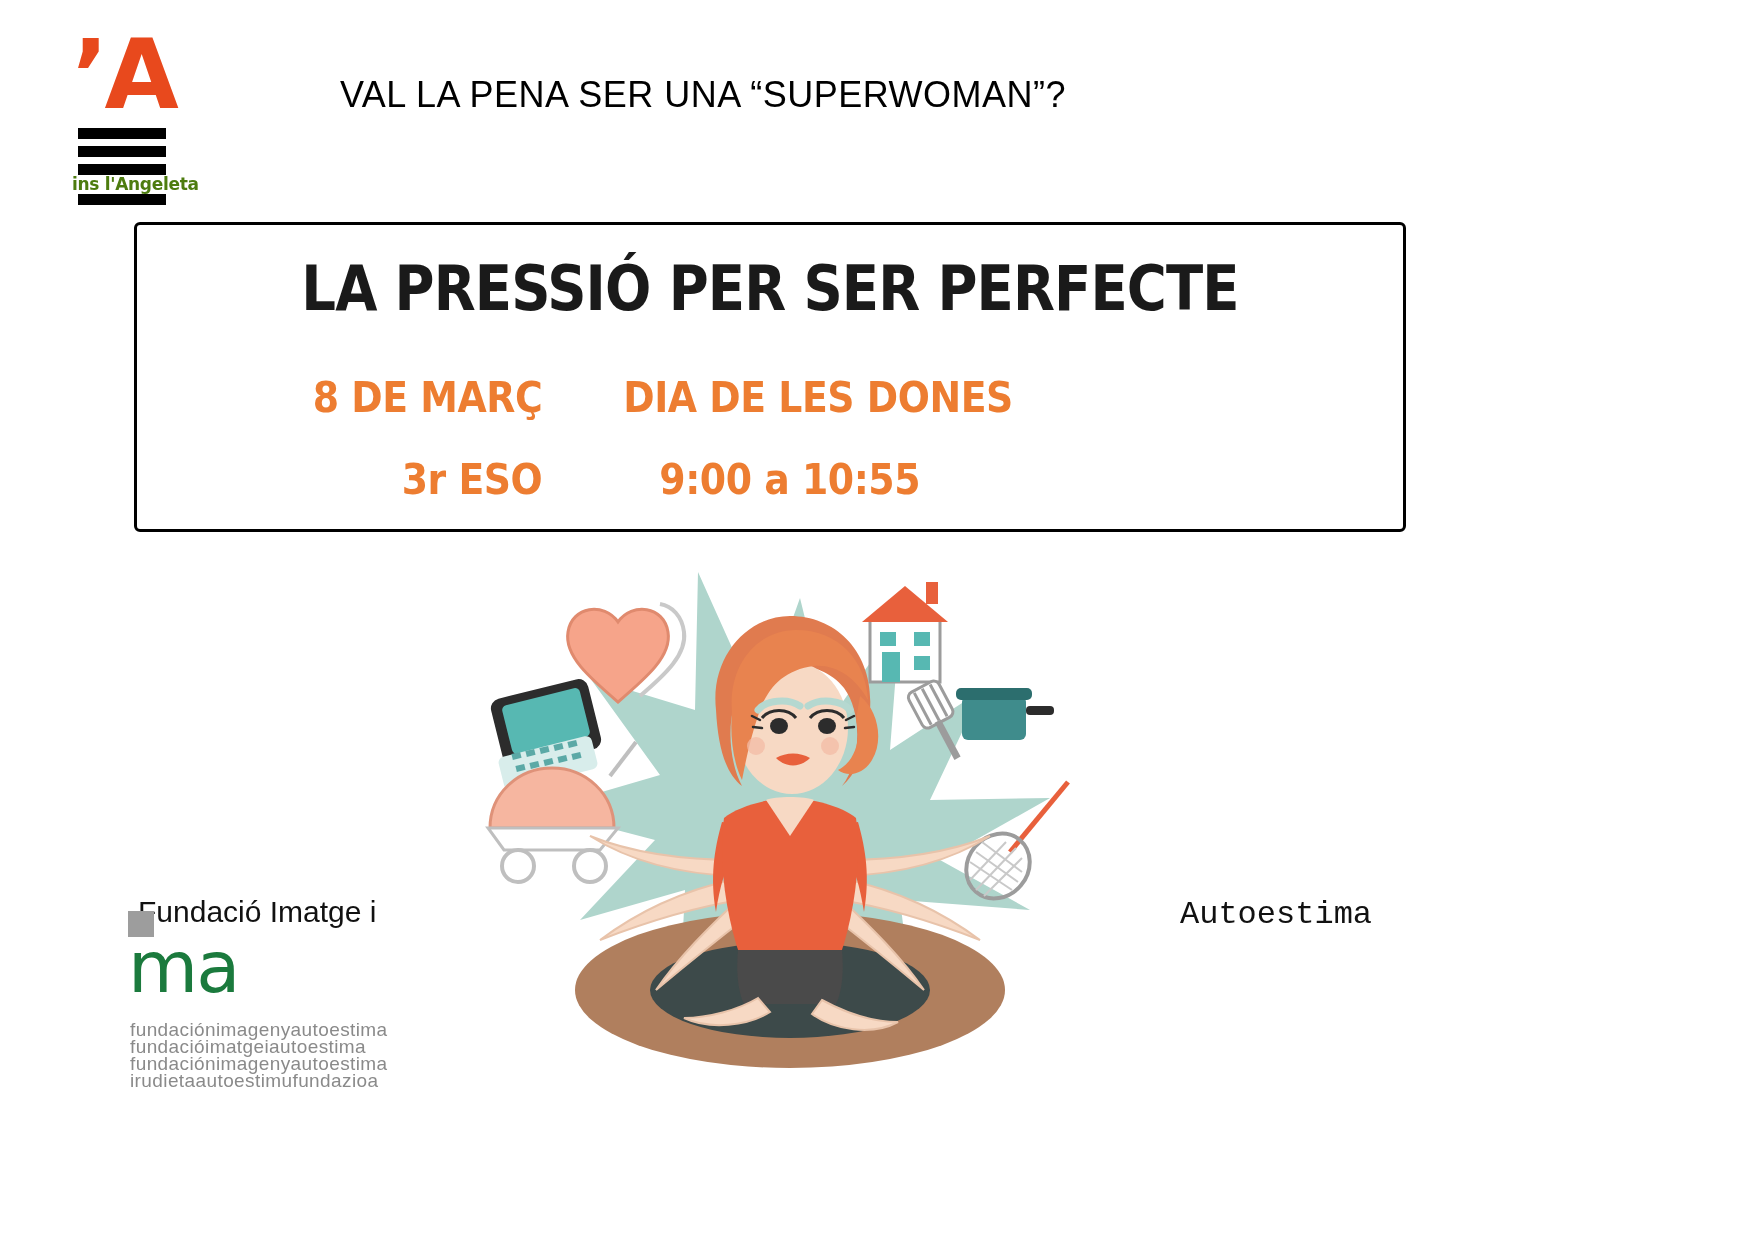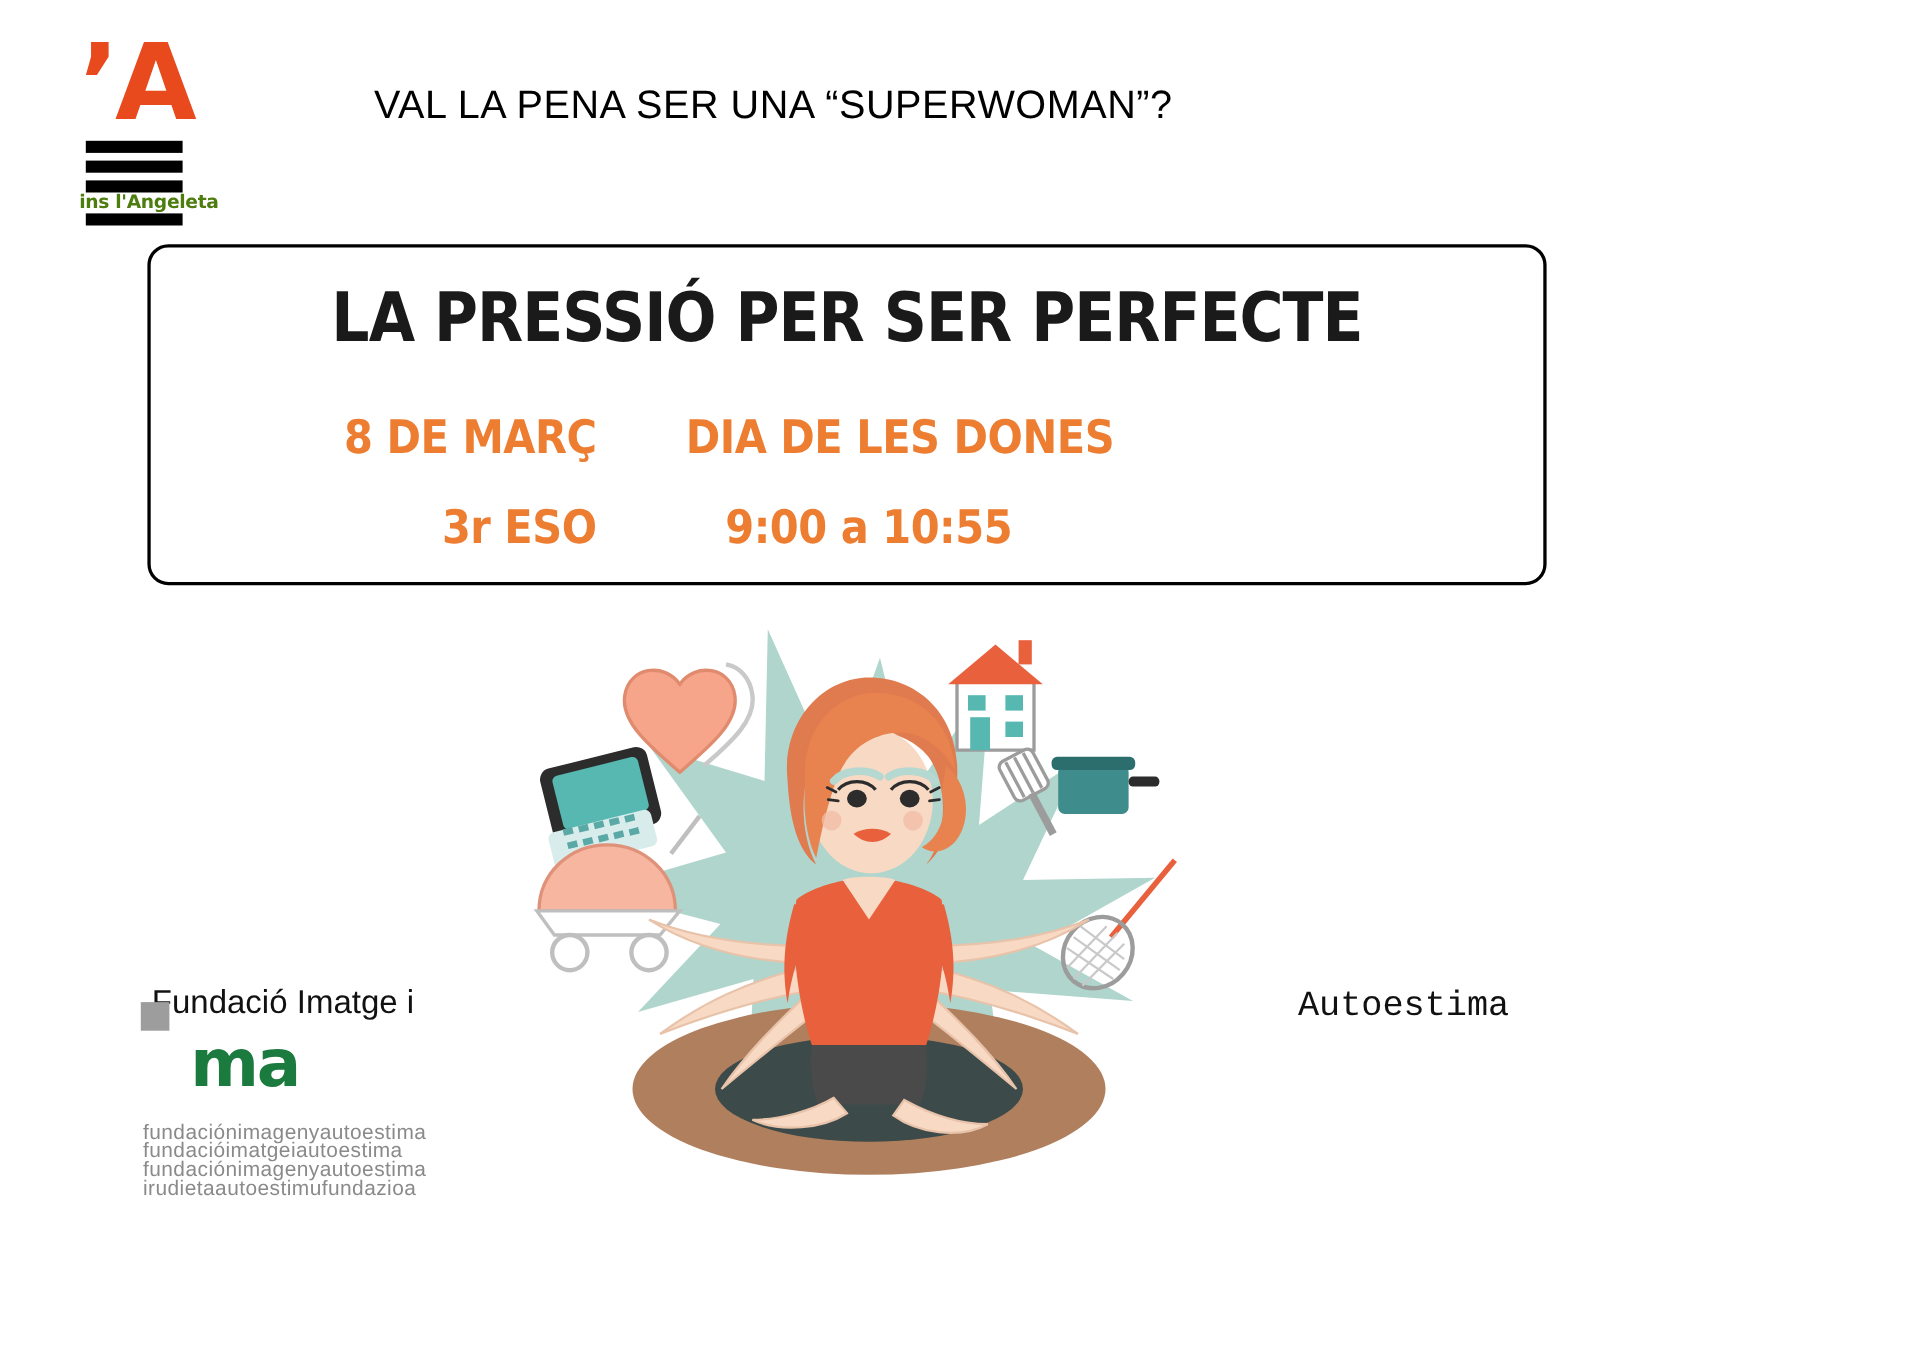--- a/index.html
+++ b/index.html
@@ -74,21 +74,21 @@
   }
 
   
   .info-box {
     position: absolute;
     left: 134px;
     top: 222px;
     width: 1272px;
     height: 310px;
     border: 3px solid #000000;
-    border-radius: 19px;
+    border-radius: 6px;
     box-sizing: border-box;
     background: #ffffff;
   }
   .info-heading {
     position: absolute;
     left: 0;
     right: 0;
     top: 28px;
     text-align: center;
     font-family: "DejaVu Sans", sans-serif;
@@ -158,26 +158,25 @@
     top: 16px;
     width: 26px;
     height: 26px;
     background: #9d9d9d;
   }
   .found-ma {
     position: absolute;
     left: 0px;
     top: 26px;
     font-family: "DejaVu Sans", sans-serif;
-    font-weight: bold;
-    font-size: 60px;
+    font-weight: normal;
+    font-size: 72px;
     line-height: 92px;
     color: #1B7A3D;
     letter-spacing: -2px;
-    margin-left: 45px;
   }
   .found-lines {
     position: absolute;
     left: 2px;
     top: 126px;
     font-family: "Liberation Sans", sans-serif;
     font-size: 19px;
     line-height: 17px;
     color: #8a8a8a;
     letter-spacing: 0.4px;

